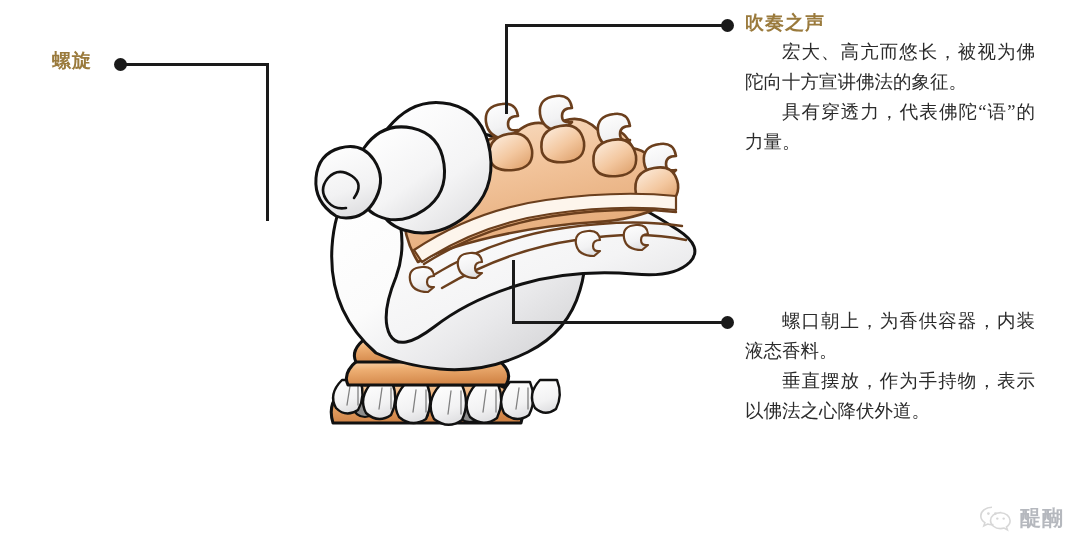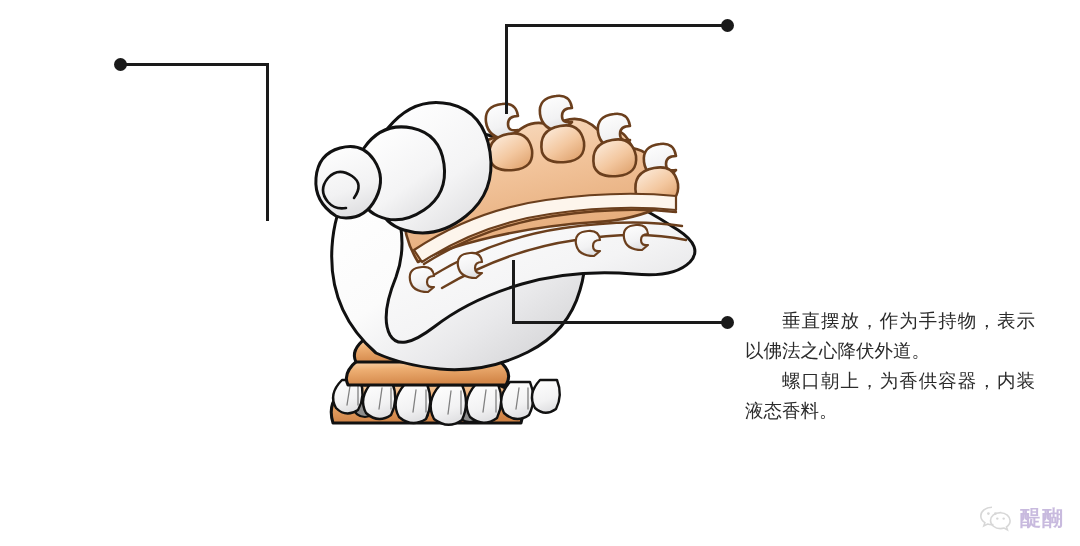--- a/index.html
+++ b/index.html
@@ -44,21 +44,21 @@
   #art svg{display:block;width:100%;height:100%;}
 
   
   #watermark{
     position:absolute;right:16px;bottom:14px;
     display:flex;align-items:center;gap:7px;opacity:.30;
   }
   #watermark .wx{width:34px;height:28px;}
   #watermark .wmtext{
     font-family:"Liberation Sans","DejaVu Sans",sans-serif;
-    font-size:21px;font-weight:bold;color:#4c1d95;letter-spacing:1px;
+    font-size:21px;font-weight:bold;color:#0f172a;letter-spacing:1px;
   }
 </style>
 </head>
 <body>
 
 <div id="page">
 
   <div id="art">
     <svg viewBox="0 0 520 430" xmlns="http://www.w3.org/2000/svg">
       <defs>
@@ -224,34 +224,40 @@
 
       </g>
     </svg>
   </div>
 
   <div class="dot" style="left:114px;top:58px;"></div>
   <div class="leader h" style="left:124px;top:63px;width:145px;"></div>
   <div class="leader v" style="left:266px;top:63px;height:158px;"></div>
 
   <div class="callout left" style="left:52px;top:48px;width:170px;">
+    <h3>螺旋</h3>
   </div>
 
   <div class="dot" style="left:721px;top:19px;"></div>
   <div class="leader h" style="left:505px;top:24px;width:220px;"></div>
   <div class="leader v" style="left:505px;top:24px;height:90px;"></div>
 
+  <div class="callout" style="left:745px;top:10px;width:290px;">
+    <h3>吹奏之声</h3>
+    <p>宏大、高亢而悠长，被视为佛陀向十方宣讲佛法的象征。</p>
+    <p>具有穿透力，代表佛陀“语”的力量。</p>
+  </div>
 
   <div class="dot" style="left:721px;top:316px;"></div>
   <div class="leader h" style="left:512px;top:321px;width:213px;"></div>
   <div class="leader v" style="left:512px;top:260px;height:64px;"></div>
 
   <div class="callout" style="left:745px;top:307px;width:290px;">
+    <p>螺口朝上，为香供容器，内装液态香料。</p>
     <p>垂直摆放，作为手持物，表示以佛法之心降伏外道。</p>
-    <p>螺口朝上，为香供容器，内装液态香料。</p>
   </div>
 
   <div id="watermark">
     <span class="wx">
       <svg viewBox="0 0 34 28" xmlns="http://www.w3.org/2000/svg">
         <g fill="none" stroke="#7d7d7d" stroke-width="1.6">
           <path d="M13 3.2 C6.4 3.2 1.8 7.3 1.8 12 c0 2.7 1.6 5.1 4.1 6.7 l-1.1 3.3 3.7 -1.9
                    c1.4 .4 2.9 .6 4.5 .6 .5 0 1 0 1.5 -.1"></path>
           <path d="M21.5 8.6 c-5.6 0 -10 3.7 -10 8 0 4.4 4.4 8 10 8 1.3 0 2.5 -.2 3.6 -.5
                    l3.3 1.7 -.9 -2.9 c2.2 -1.4 3.6 -3.6 3.6 -6.1 0 -4.3 -4.3 -8 -9.6 -8 z"></path>

